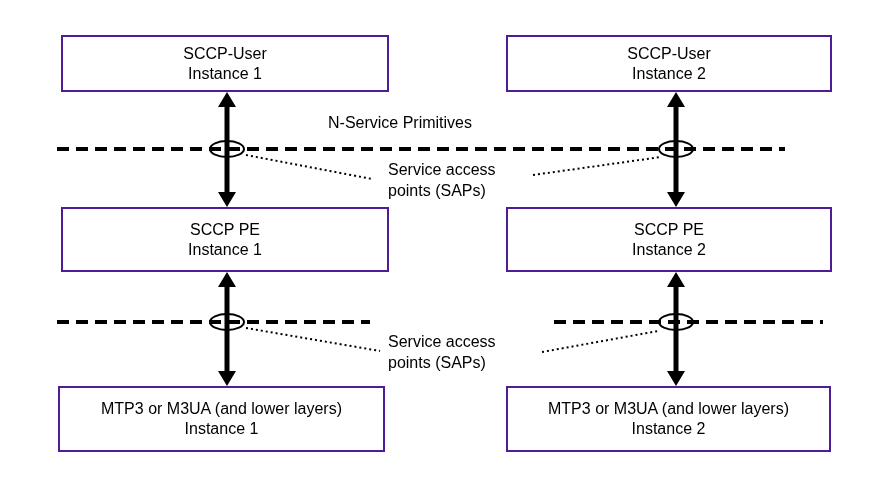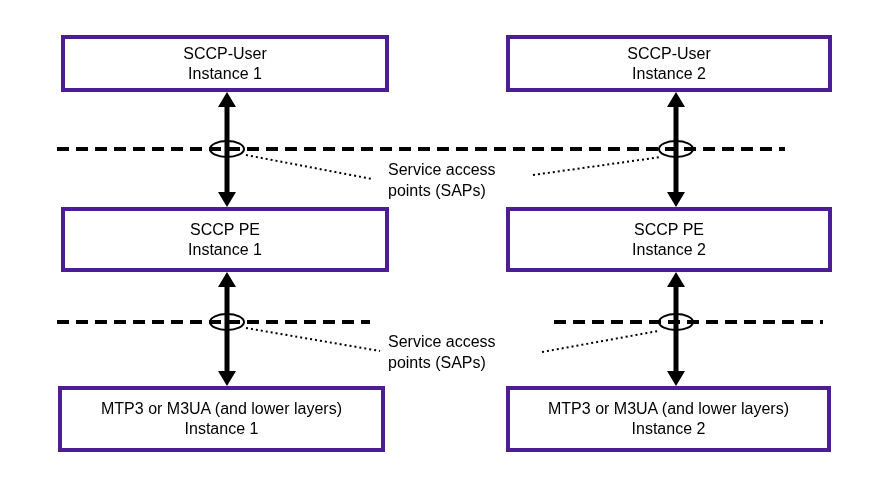--- a/index.html
+++ b/index.html
@@ -19,21 +19,21 @@
   .connector-layer {
     position: absolute;
     left: 0;
     top: 0;
     width: 883px;
     height: 492px;
   }
   .node-box {
     position: absolute;
     box-sizing: border-box;
-    border: 4px solid #4c1d95;
+    border: 2px solid #4c1d95;
     background: #ffffff;
     display: flex;
     flex-direction: column;
     align-items: center;
     justify-content: center;
     text-align: center;
     font-size: 16px;
     line-height: 20px;
     white-space: nowrap;
   }
@@ -119,20 +119,21 @@
   </div>
   <div class="node-box box-mtp3-1">
     <span>MTP3 or M3UA (and lower layers)</span>
     <span>Instance 1</span>
   </div>
   <div class="node-box box-mtp3-2">
     <span>MTP3 or M3UA (and lower layers)</span>
     <span>Instance 2</span>
   </div>
 
+  <div class="float-label lbl-n-service">N-Service Primitives</div>
 
   <div class="float-label lbl-sap-top">
     <div>Service access</div>
     <div>points (SAPs)</div>
   </div>
 
 
   <div class="float-label lbl-sap-bottom">
     <div>Service access</div>
     <div>points (SAPs)</div>

